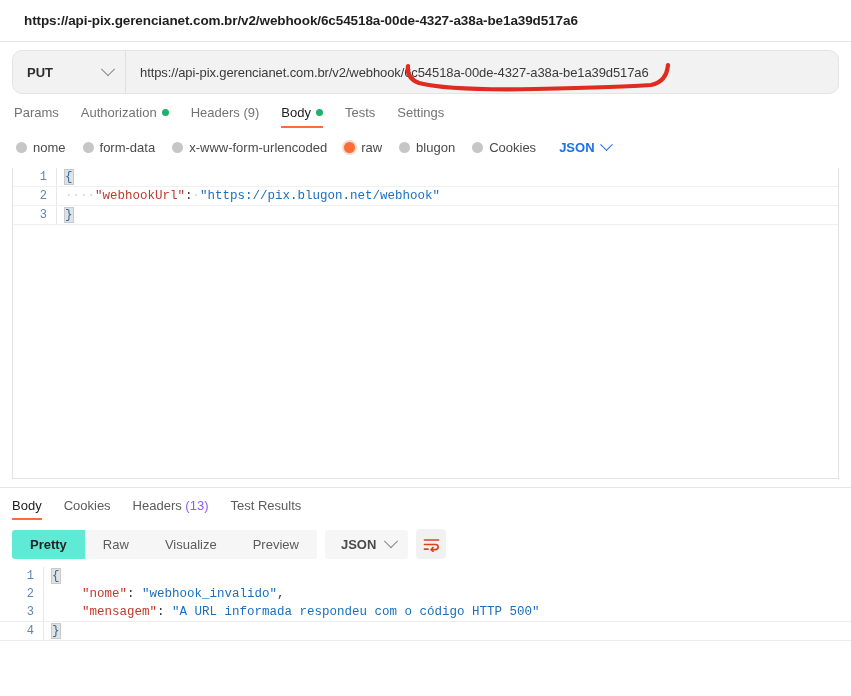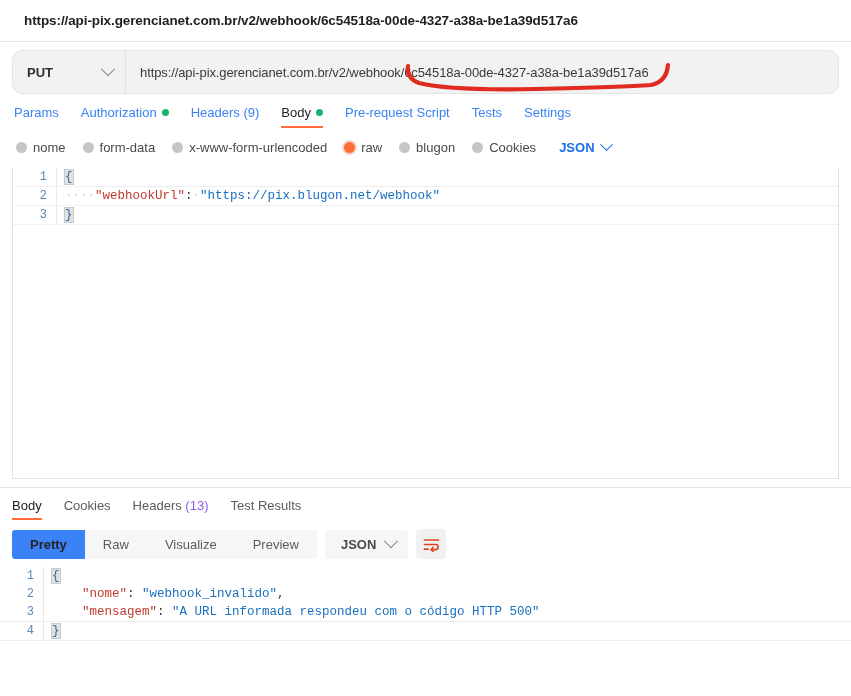--- a/index.html
+++ b/index.html
@@ -98,21 +98,21 @@
     height: 34px;
     box-sizing: border-box;
   }
   .req-tab {
     position: relative;
     display: flex;
     align-items: center;
     gap: 5px;
     margin-right: 22px;
     font-size: 13px;
-    color: #3b82f6;
+    color: #737373;
     padding-bottom: 8px;
     cursor: pointer;
     white-space: nowrap;
   }
   .req-tab.active {
     color: #212121;
   }
   .req-tab.active::after {
     content: "";
     position: absolute;
@@ -284,21 +284,21 @@
     overflow: hidden;
   }
   .seg {
     padding: 7px 18px;
     font-size: 13px;
     color: #5c5c5c;
     cursor: pointer;
     white-space: nowrap;
   }
   .seg.active {
-    background: #3b82f6;
+    background: #5eead4;
     color: #242424;
     font-weight: bold;
   }
   .fmt-select {
     display: flex;
     align-items: center;
     gap: 10px;
     background: #f6f6f6;
     border-radius: 3px;
     padding: 7px 12px 7px 16px;
@@ -350,23 +350,20 @@
     <span class="dot-green"></span>
   </div>
   <div class="req-tab">
     <span>Headers (9)</span>
   </div>
   <div class="req-tab active">
     <span>Body</span>
     <span class="dot-green"></span>
   </div>
   <div class="req-tab">
-    <span>Pre-request Script</span>
-  </div>
-  <div class="req-tab">
     <span>Tests</span>
   </div>
   <div class="req-tab">
     <span>Settings</span>
   </div>
 </div>
 
 <div class="body-types">
   <div class="radio-item">
     <span class="radio"></span>

